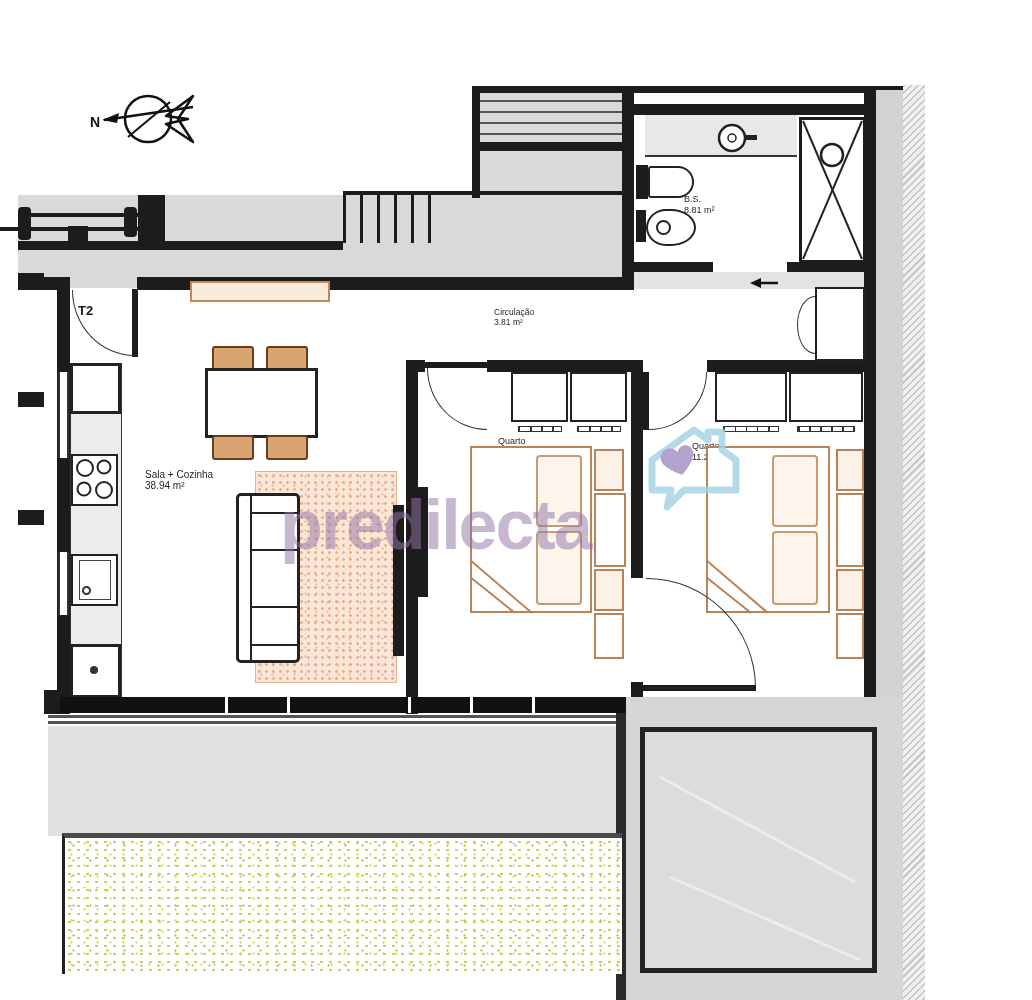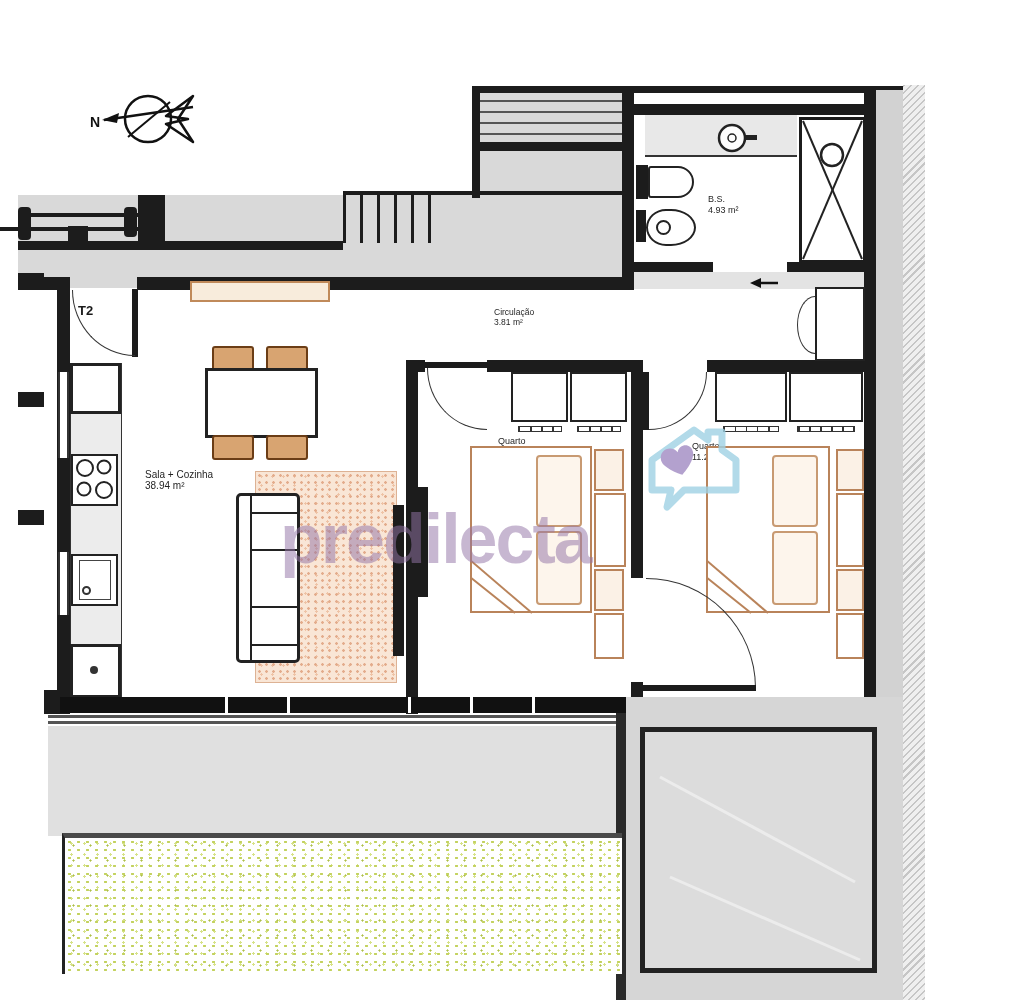--- a/index.html
+++ b/index.html
@@ -86,23 +86,23 @@
   <div class="w" style="left:636px;top:210px;width:10px;height:32px"></div>
   <div class="abs" style="left:646px;top:209px;width:50px;height:37px;background:#fff;border:2.5px solid #222;border-radius:40% 50% 50% 40% / 50% 50% 50% 50%"></div>
   <div class="abs" style="left:656px;top:220px;width:15px;height:15px;border:2px solid #222;border-radius:50%"></div>
 
   <div class="abs" style="left:799px;top:117px;width:67px;height:146px;border:3.5px solid #1c1c1c;background:#fff"></div>
   <svg class="abs" style="left:801px;top:119px" width="63" height="142">
     <line x1="2" y1="2" x2="61" y2="140" stroke="#222" stroke-width="2"></line>
     <line x1="61" y1="2" x2="2" y2="140" stroke="#222" stroke-width="2"></line>
     <circle cx="31" cy="36" r="11" fill="#fff" stroke="#222" stroke-width="2.5"></circle>
   </svg>
-  <div class="lbl" style="left:708px;top:194px">
+  <div class="lbl" style="left:684px;top:194px">
     <span class="nm">B.S.</span>
-    <span class="ar">4.93 m²</span>
+    <span class="ar">8.81 m²</span>
   </div>
 
   <div class="fl" style="left:876px;top:90px;width:27px;height:910px;background:#d2d2d2"></div>
   <div class="fl hatch" style="left:903px;top:85px;width:22px;height:915px"></div>
 
   <div class="fl" style="left:634px;top:272px;width:230px;height:17px;background:#e3e3e3"></div>
   <div class="w" style="left:18px;top:277px;width:52px;height:13px"></div>
   <div class="w" style="left:137px;top:277px;width:497px;height:13px"></div>
   <div class="w" style="left:132px;top:289px;width:6px;height:68px"></div>
   <div class="arcBL" style="left:72px;top:290px;width:63px;height:66px"></div>
@@ -240,19 +240,19 @@
 
   <svg class="abs" style="left:90px;top:90px" width="112" height="58">
     <text x="0" y="37" font-size="14" font-weight="bold" font-family="Liberation Sans, sans-serif" fill="#111">N</text>
     <line x1="14" y1="30" x2="103" y2="17" stroke="#111" stroke-width="2.5"></line>
     <polygon points="12,30 29,23 27,33" fill="#111"></polygon>
     <path d="M103,6 L76,26 L98,29 L76,34 L103,52 L88,29 Z" fill="none" stroke="#111" stroke-width="2.5" stroke-linejoin="round"></path>
     <circle cx="58" cy="29" r="23" fill="none" stroke="#111" stroke-width="2.5"></circle>
     <line x1="38" y1="47" x2="80" y2="12" stroke="#111" stroke-width="2"></line>
   </svg>
 
-  <div class="wm-text" style="left:280px;top:504px">predilecta</div>
+  <div class="wm-text" style="left:280px;top:490px">predilecta</div>
   <svg class="abs" style="left:642px;top:418px;opacity:.8" width="105" height="95" viewBox="0 0 105 95">
     <path d="M10,42 L52,12 L66,22 L66,14 L80,14 L80,32 L94,42 L94,72 L42,72 L25,89 L29,72 L10,72 Z" fill="none" stroke="#9fd2e4" stroke-width="7" stroke-linejoin="round"></path>
     <path d="M38,34 c-5,-9 -18,-6 -18,4 c0,9 18,19 18,19 c0,0 15,-11 15,-20 c0,-10 -12,-11 -15,-3 z" fill="#a18ac2" transform="rotate(-12 38 45)"></path>
   </svg>
 
 </div>
 
 </body></html>

